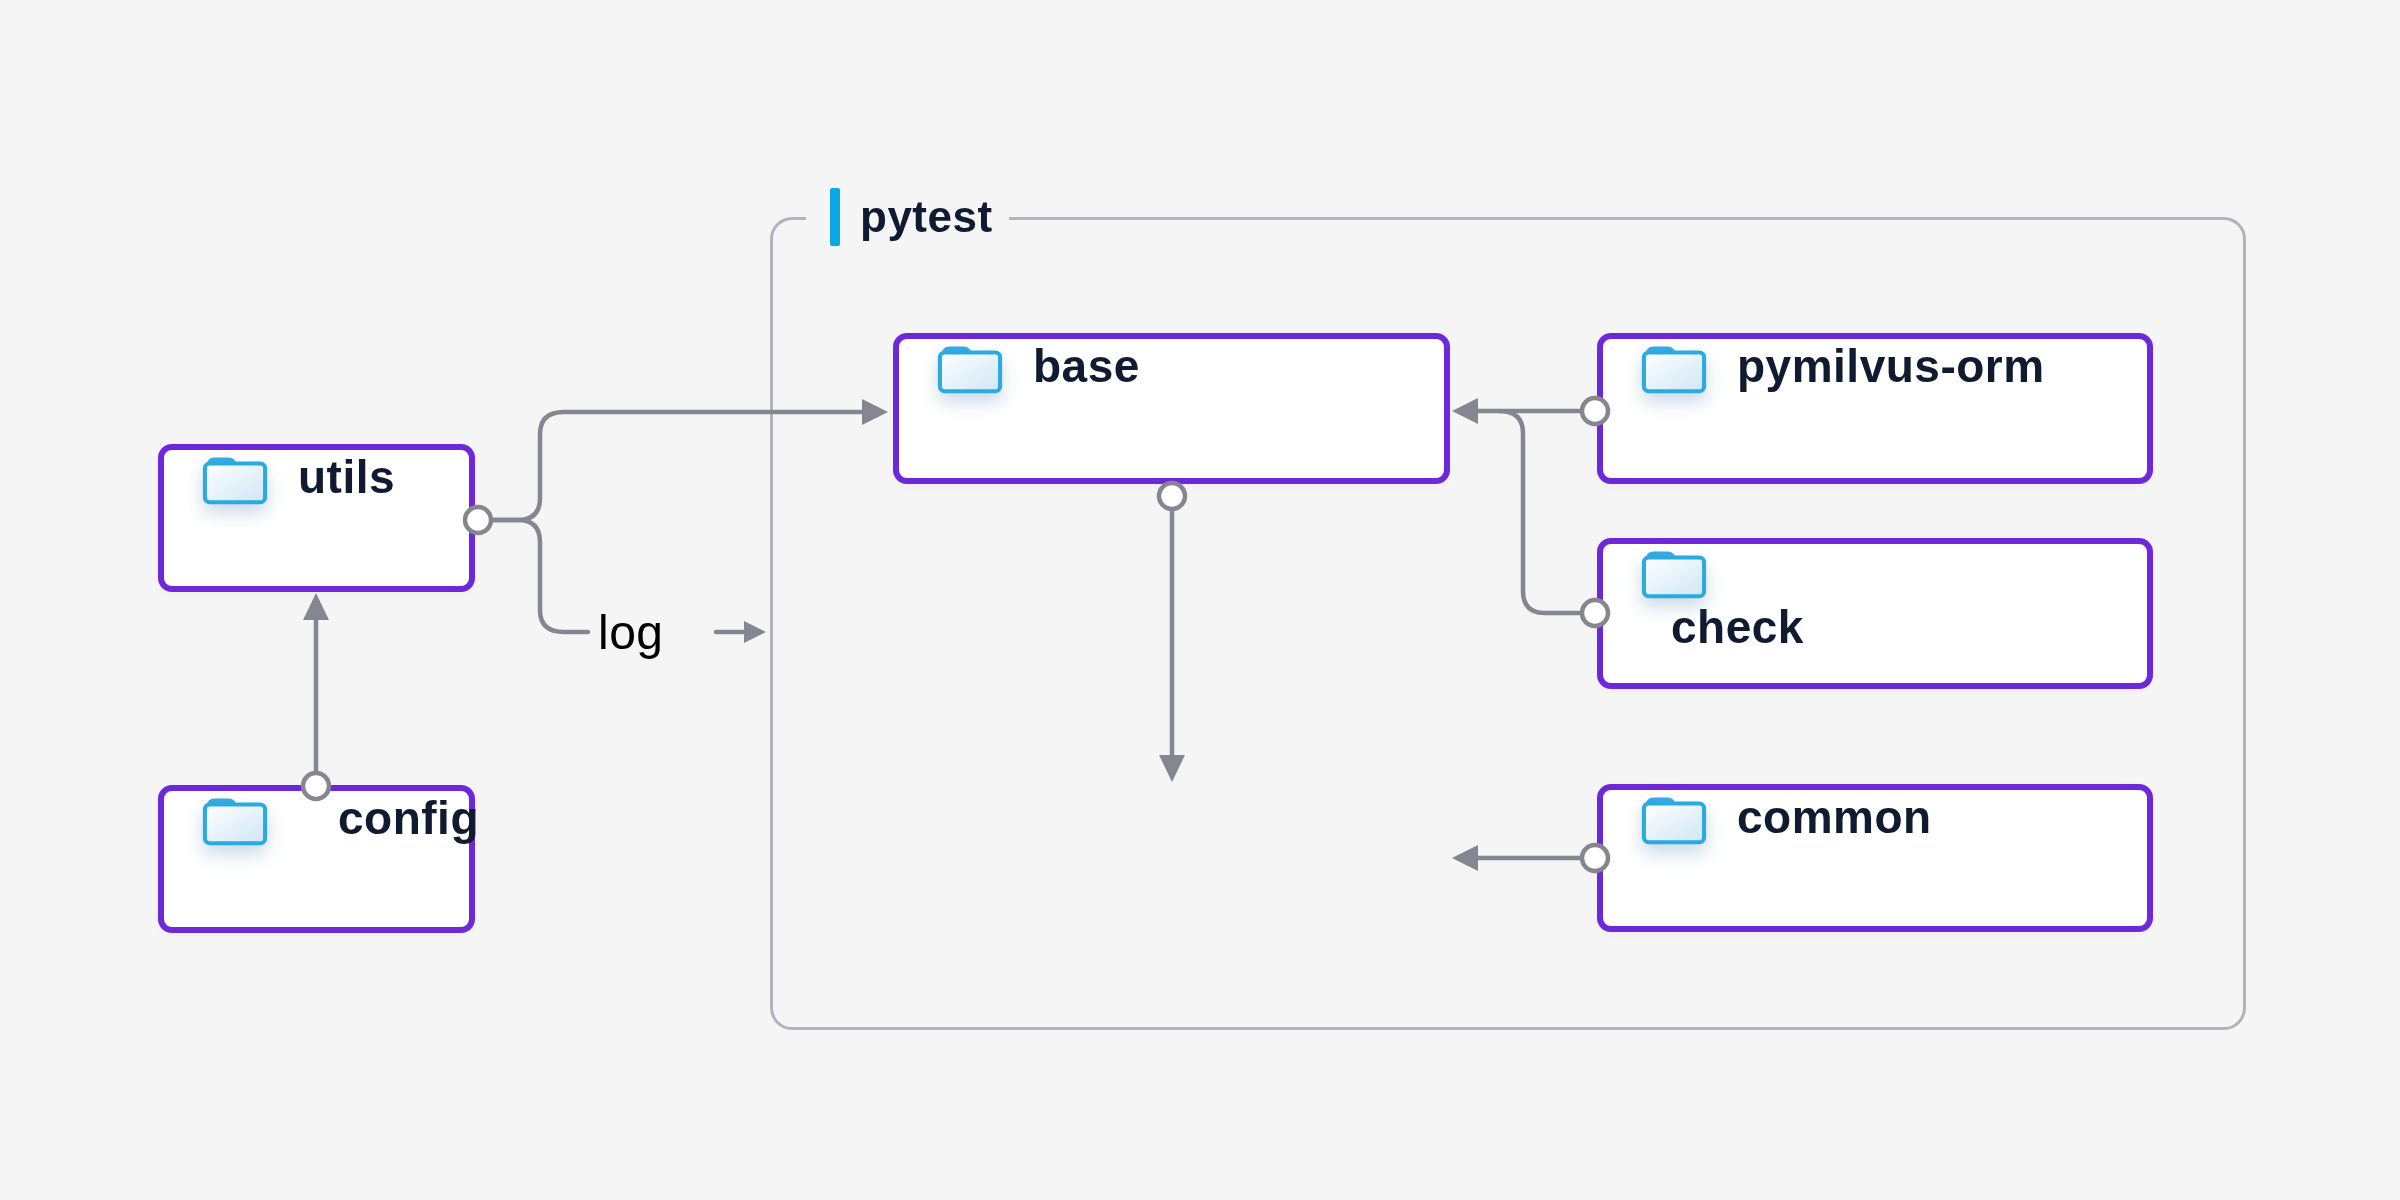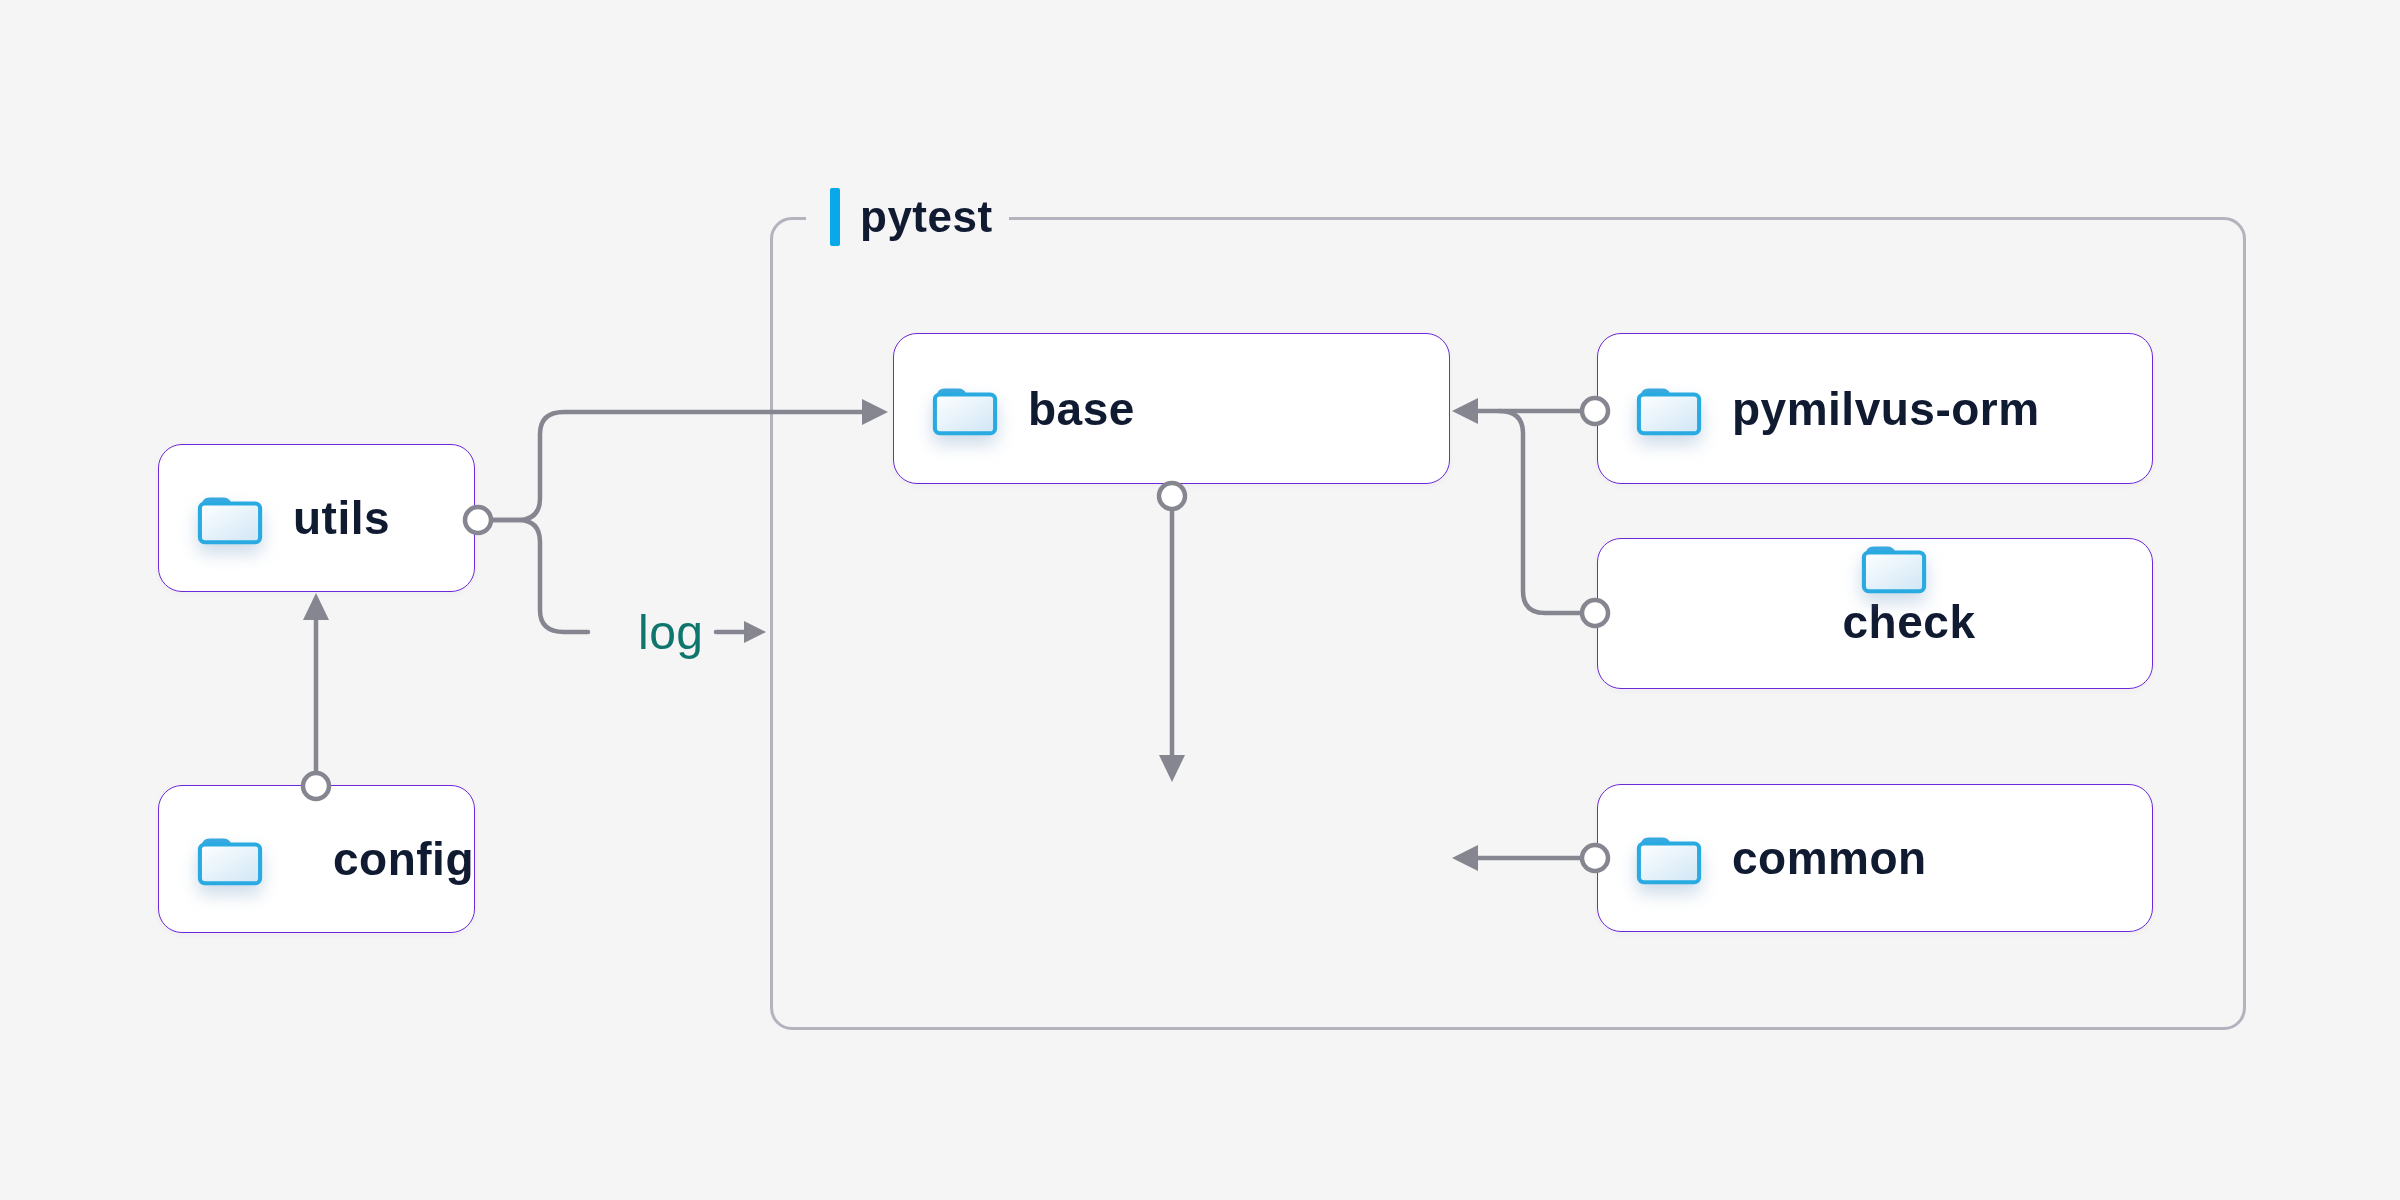--- a/index.html
+++ b/index.html
@@ -49,25 +49,24 @@
     margin-left: 20px;
     font-size: 44px;
     font-weight: 700;
     color: #101a31;
     letter-spacing: 0.5px;
   }
   
   .node {
     position: absolute;
     background: #ffffff;
-    border: 1px solid #6d28d9;
-    border-radius: 24px;
+    border: 6px solid #6d28d9;
+    border-radius: 14px;
     box-sizing: border-box;
     display: flex;
-    align-items: center;
     padding-left: 38px;
     z-index: 3;
     box-shadow: 0 2px 6px rgba(40,50,80,0.04);
   }
   .node .node-label {
     margin-left: 30px;
     font-size: 46px;
     font-weight: 700;
     color: #101a31;
     letter-spacing: 0.5px;
@@ -101,25 +100,25 @@
   }
   .arrowhead { fill: #85868f; stroke: none; }
   .dot {
     fill: #ffffff;
     stroke: #85868f;
     stroke-width: 4.5;
   }
   
   .edge-label {
     position: absolute;
-    left: 638px;
+    left: 598px;
     top: 605px;
     font-size: 48px;
     font-weight: 500;
-    color: #0f766e;
+    color: #000000;
     z-index: 4;
     letter-spacing: 0.5px;
   }
 </style>
 </head>
 <body>
 
 <div class="canvas">
 
   <div class="group-box"></div>

